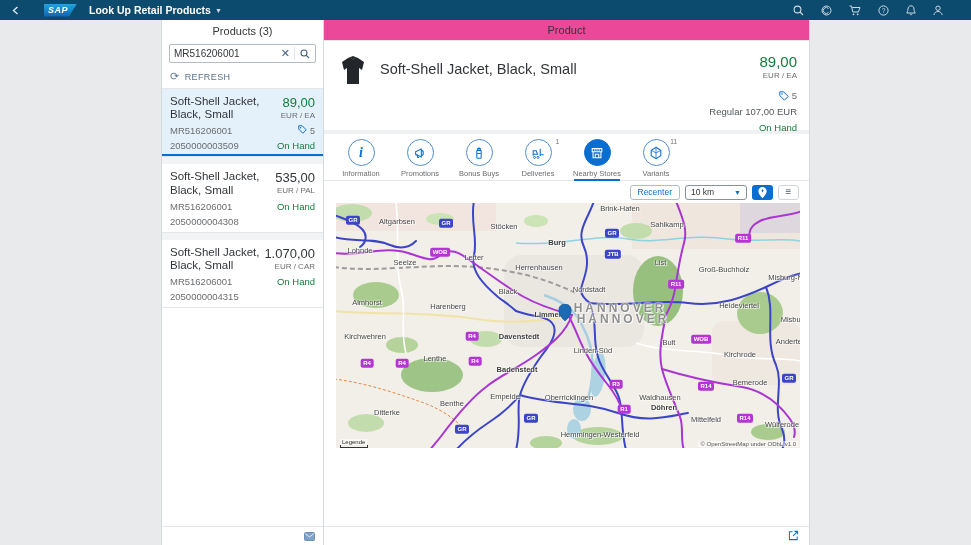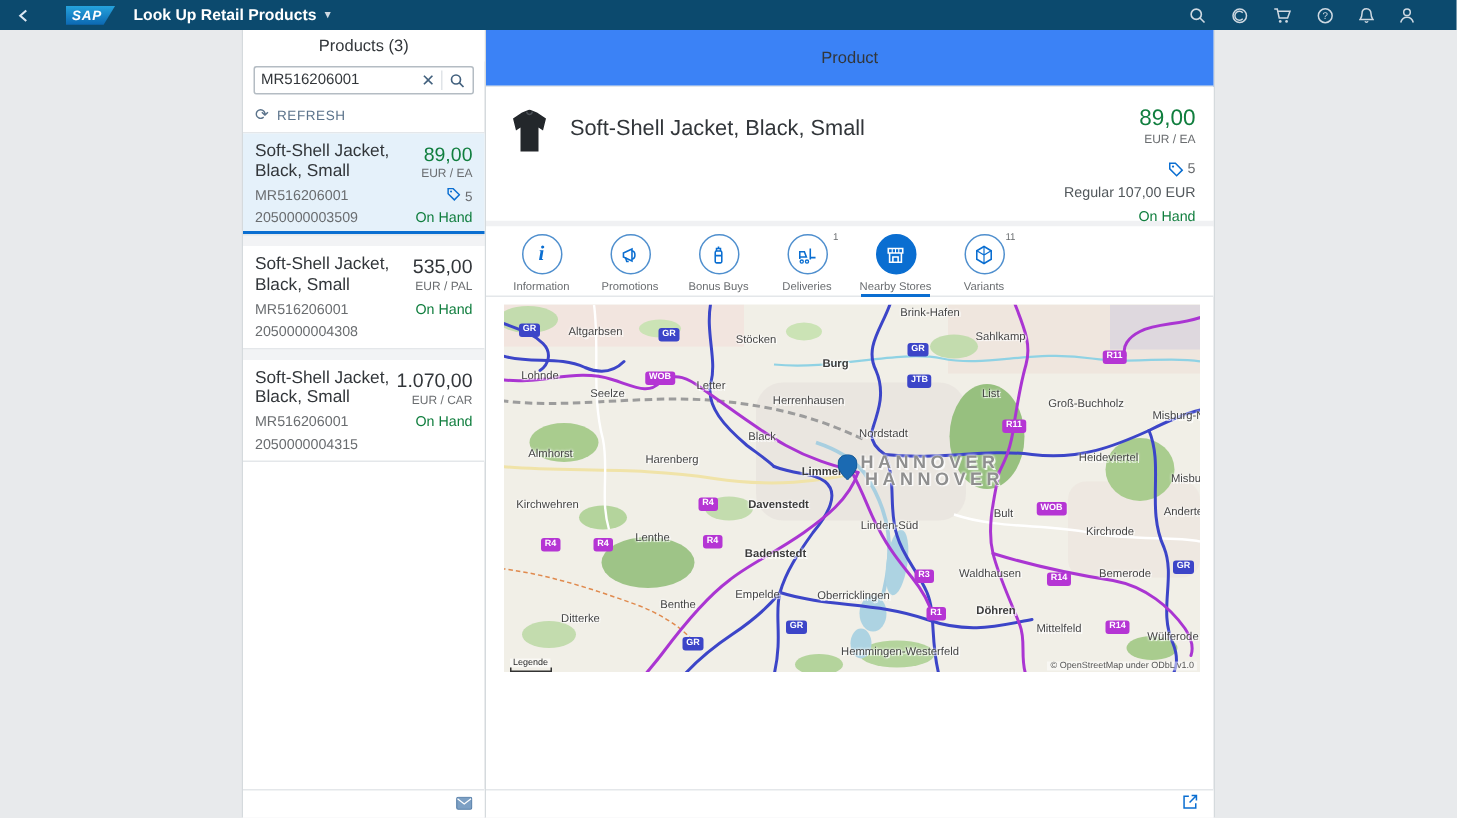--- a/index.html
+++ b/index.html
@@ -40,21 +40,21 @@
   .pi-price { font-size:13px; color:#32363a; }
   .pi-price.green { color:#107e3e; }
   .pi-unit { font-size:8px; color:#6a6d70; margin-top:1px; }
   .pi-row { display:flex; justify-content:space-between; align-items:center; margin-top:4px; }
   .pi-id { font-size:9.5px; color:#6a6d70; }
   .pi-avail { font-size:9.5px; color:#107e3e; }
   .pi-promos { display:flex; align-items:center; gap:3px; color:#6a6d70; font-size:9px; }
   .master-footer { position:absolute; bottom:0; left:0; width:100%; height:19px; border-top:1px solid #e4e7ea; background:#fff; display:flex; align-items:center; justify-content:flex-end; padding-right:8px; }
 
   
-  .detail-hdr { height:38px; border-bottom:1px solid #e4e7ea; display:flex; align-items:center; justify-content:center; font-size:11px; color:#32363a; background:#3b82f6; }
+  .detail-hdr { height:21px; border-bottom:1px solid #e4e7ea; display:flex; align-items:center; justify-content:center; font-size:11px; color:#32363a; background:#ec4899; }
   .obj-header { height:89px; position:relative; background:#fff; }
   .obj-img { position:absolute; left:16px; top:15px; width:26px; height:30px; }
   .obj-title { position:absolute; left:56px; top:20px; font-size:14.5px; color:#32363a; }
   .obj-right { position:absolute; right:12px; top:12px; text-align:right; }
   .obj-price { font-size:15px; color:#107e3e; }
   .obj-unit { font-size:8px; color:#6a6d70; margin-top:1px; }
   .obj-promos { margin-top:10px; display:flex; justify-content:flex-end; align-items:center; gap:3px; font-size:9.5px; color:#6a6d70; }
   .obj-regular { font-size:9.5px; color:#51575b; margin-top:5px; }
   .obj-avail { font-size:9.5px; color:#107e3e; margin-top:5px; }
   .hdr-gap { height:4px; background:#f0f1f3; }
@@ -315,20 +315,33 @@
             <svg width="14" height="14" viewBox="0 0 16 16">
               <path d="M8 1.5 L13.5 4.8 V11.2 L8 14.5 L2.5 11.2 V4.8 Z" fill="none" stroke="currentColor" stroke-width="1.2"></path>
               <path d="M8 1.5 V8 M2.5 4.8 L8 8 L13.5 4.8 M8 8 V14.5" fill="none" stroke="currentColor" stroke-width="0.9"></path>
             </svg>
           </div>
           <div class="itab-label">Variants</div>
           <span class="itab-count">11</span>
         </div>
       </div>
 
+    <div class="map-toolbar">
+      <button class="btn-recenter">Recenter</button>
+      <div class="sel-radius">
+        <span>10 km</span>
+        <span class="chev">▼</span>
+      </div>
+      <div class="btn-pins">
+        <svg width="9" height="11" viewBox="0 0 12 16">
+            <path d="M6 0 C2.7 0 0 2.7 0 6 C0 10.5 6 16 6 16 C6 16 12 10.5 12 6 C12 2.7 9.3 0 6 0 Z M6 3 L7.5 5 L6 8 L4.5 5 Z" fill="#fff"></path>
+          </svg>
+      </div>
+      <div class="btn-list">≡</div>
+    </div>
 
     <div class="map">
       <svg class="roads" width="464" height="245" viewBox="0 0 464 245">
 
         <rect x="0" y="0" width="160" height="28" fill="#f3ddd8" opacity="0.55"></rect>
         <rect x="296" y="0" width="168" height="46" fill="#efe0d8" opacity="0.6"></rect>
         <rect x="168" y="52" width="140" height="92" rx="18" fill="#e9e3de" opacity="0.8"></rect>
         <rect x="376" y="118" width="88" height="64" rx="12" fill="#ece5de" opacity="0.7"></rect>
         <rect x="404" y="0" width="60" height="30" fill="#d9d4dd" opacity="0.8"></rect>
 
@@ -410,21 +423,21 @@
           <span class="mlabel b" style="left: 183px; top: 133px;">Davenstedt</span>
           <span class="mlabel" style="left: 99px; top: 155px;">Lenthe</span>
           <span class="mlabel b" style="left: 181px; top: 166px;">Badenstedt</span>
           <span class="mlabel" style="left: 169px; top: 193px;">Empelde</span>
           <span class="mlabel" style="left: 233px; top: 194px;">Oberricklingen</span>
           <span class="mlabel" style="left: 51px; top: 209px;">Ditterke</span>
           <span class="mlabel" style="left: 116px; top: 200px;">Benthe</span>
           <span class="mlabel" style="left: 257px; top: 147px;">Linden-Süd</span>
           <span class="mlabel" style="left: 333px; top: 139px;">Bult</span>
           <span class="mlabel" style="left: 404px; top: 151px;">Kirchrode</span>
-          <span class="mlabel" style="left: 324px; top: 179px;">Waldhausen</span>
+          <span class="mlabel" style="left: 324px; top: 194px;">Waldhausen</span>
           <span class="mlabel" style="left: 414px; top: 179px;">Bemerode</span>
           <span class="mlabel b" style="left: 328px; top: 204px;">Döhren</span>
           <span class="mlabel" style="left: 370px; top: 216px;">Mittelfeld</span>
           <span class="mlabel" style="left: 446px; top: 221px;">Wülferode</span>
           <span class="mlabel" style="left: 264px; top: 231px;">Hemmingen-Westerfeld</span>
           <span class="mlabel" style="left: 455px; top: 138px;">Anderten</span>
           <span class="mbadge bb" style="left: 17px; top: 17px;">GR</span>
           <span class="mbadge bb" style="left: 110px; top: 20px;">GR</span>
           <span class="mbadge mm" style="left: 104px; top: 49px;">WOB</span>
           <span class="mbadge bb" style="left: 276px; top: 30px;">GR</span>

